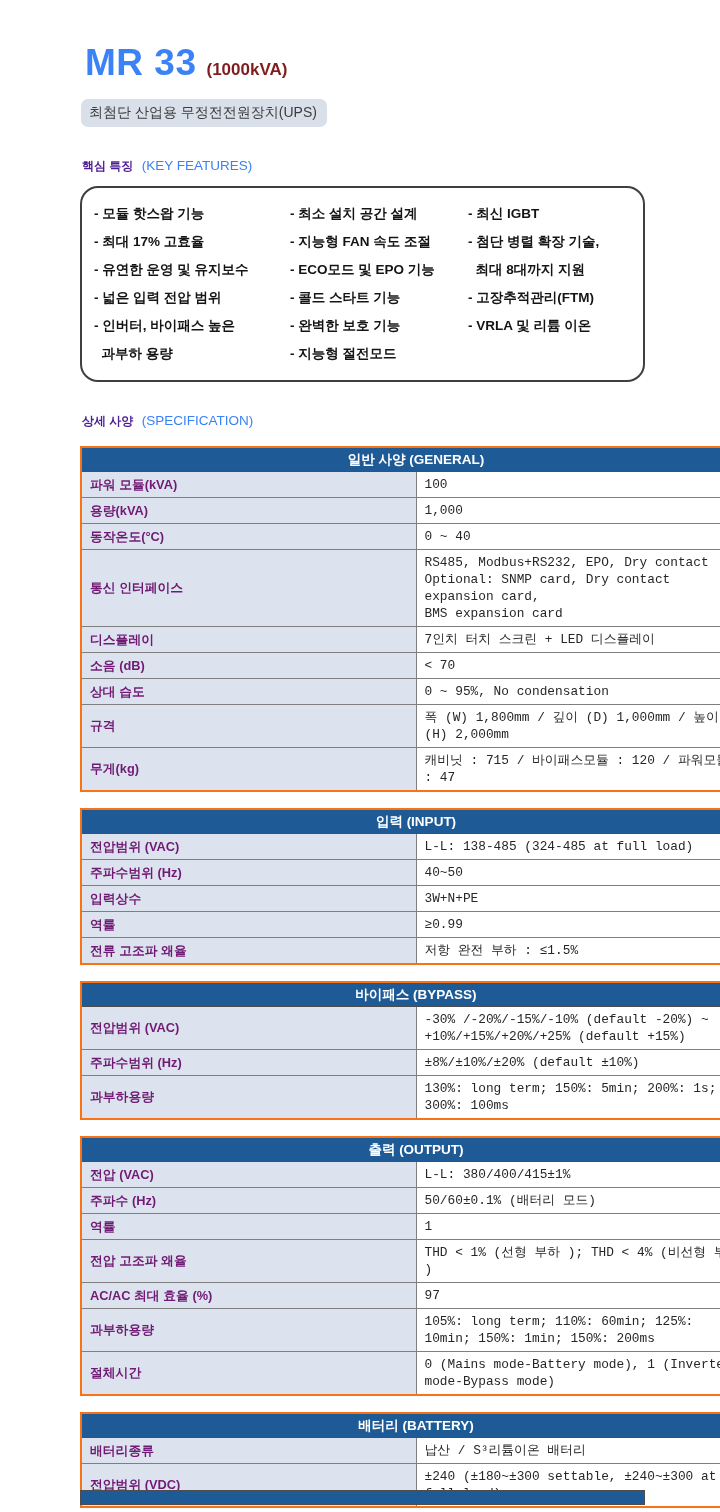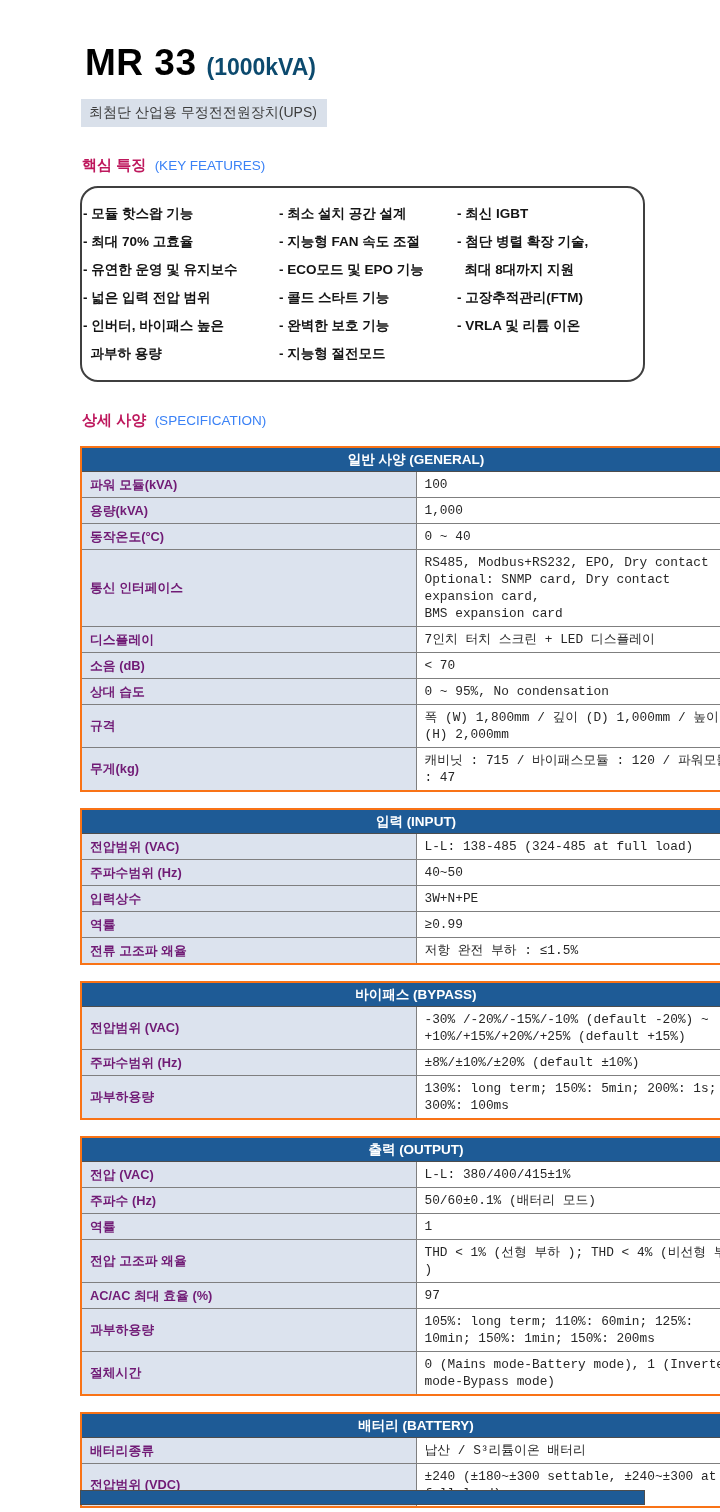--- a/index.html
+++ b/index.html
@@ -6,37 +6,37 @@
   html,body { background:#ffffff; }
   .page {
     position:relative; width:720px; height:1512px; margin:0 auto;
     background:#ffffff; overflow:hidden;
     font-family:"Liberation Sans", sans-serif; color:#1a1a1a;
   }
   .content { padding:42px 75px 0 80px; }
 
   
   .title-line { display:flex; align-items:baseline; gap:10px; padding-left:5px; }
-  .model { font-size:37px; font-weight:800; color:#000000; letter-spacing:0.5px;text-align:right; }
-  .capacity { font-size:23px; font-weight:700; color:#0c4a6e; }
+  .model { font-size:37px; font-weight:800; color:#3b82f6; letter-spacing:0.5px;text-align:right; }
+  .capacity { font-size:17px; font-weight:700; color:#7f1d1d; }
   .tagline {
     display:inline-block; margin-top:15px; margin-left:1px;
     background:#d9e0ea; color:#3c3c3c; font-size:14px;
-    padding:5px 10px 6px 8px; line-height:1.2;
+    padding:5px 10px 6px 8px; line-height:1.2;border-radius:7px;
   }
 
   
   .sec-heading { margin-top:29px; padding-left:2px; }
-  .sec-ko { font-size:15px; font-weight:800; color:#be185d; }
+  .sec-ko { font-size:12px; font-weight:800; color:#4c1d95; }
   .sec-en { font-size:13.5px; font-weight:400; color:#3b82f6; margin-left:4px; }
 
   
   .features-box {
     margin-top:11px; border:2px solid #3f3f3f; border-radius:18px;
-    padding:12px 10px 12px 1px; display:flex;
+    padding:12px 10px 12px 12px; display:flex;
   }
   .feat-col { white-space:pre; }
   .feat-col-1 { width:196px; }
   .feat-col-2 { width:178px; }
   .feat-col-3 { flex:1; }
   .feat-line {
     font-size:13.5px; font-weight:700; color:#141414; line-height:28px;
   }
 
   
@@ -79,21 +79,21 @@
     <div>
       <span class="tagline">최첨단 산업용 무정전전원장치(UPS)</span>
     </div>
 
     <div class="sec-heading">
       <span class="sec-ko">핵심 특징</span>
       <span class="sec-en">(KEY FEATURES)</span>
     </div>
 
     <div class="features-box" id="feature-cols">
-        <div class="feat-col feat-col-1"><div class="feat-line">- 모듈 핫스왑 기능</div><div class="feat-line">- 최대 70% 고효율</div><div class="feat-line">- 유연한 운영 및 유지보수</div><div class="feat-line">- 넓은 입력 전압 범위</div><div class="feat-line">- 인버터, 바이패스 높은</div><div class="feat-line">  과부하 용량</div></div>
+        <div class="feat-col feat-col-1"><div class="feat-line">- 모듈 핫스왑 기능</div><div class="feat-line">- 최대 17% 고효율</div><div class="feat-line">- 유연한 운영 및 유지보수</div><div class="feat-line">- 넓은 입력 전압 범위</div><div class="feat-line">- 인버터, 바이패스 높은</div><div class="feat-line">  과부하 용량</div></div>
         <div class="feat-col feat-col-2"><div class="feat-line">- 최소 설치 공간 설계</div><div class="feat-line">- 지능형 FAN 속도 조절</div><div class="feat-line">- ECO모드 및 EPO 기능</div><div class="feat-line">- 콜드 스타트 기능</div><div class="feat-line">- 완벽한 보호 기능</div><div class="feat-line">- 지능형 절전모드</div></div>
         <div class="feat-col feat-col-3"><div class="feat-line">- 최신 IGBT</div><div class="feat-line">- 첨단 병렬 확장 기술,</div><div class="feat-line">  최대 8대까지 지원</div><div class="feat-line">- 고장추적관리(FTM)</div><div class="feat-line">- VRLA 및 리튬 이온</div></div>
       </div>
 
     <div class="sec-heading">
       <span class="sec-ko">상세 사양</span>
       <span class="sec-en">(SPECIFICATION)</span>
     </div>
 
     <div class="tables-wrap" id="tables">

